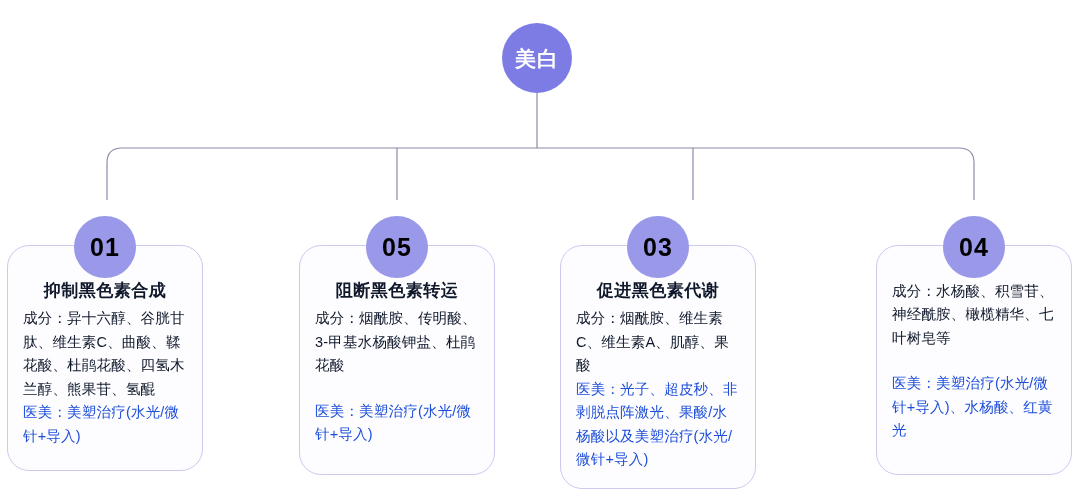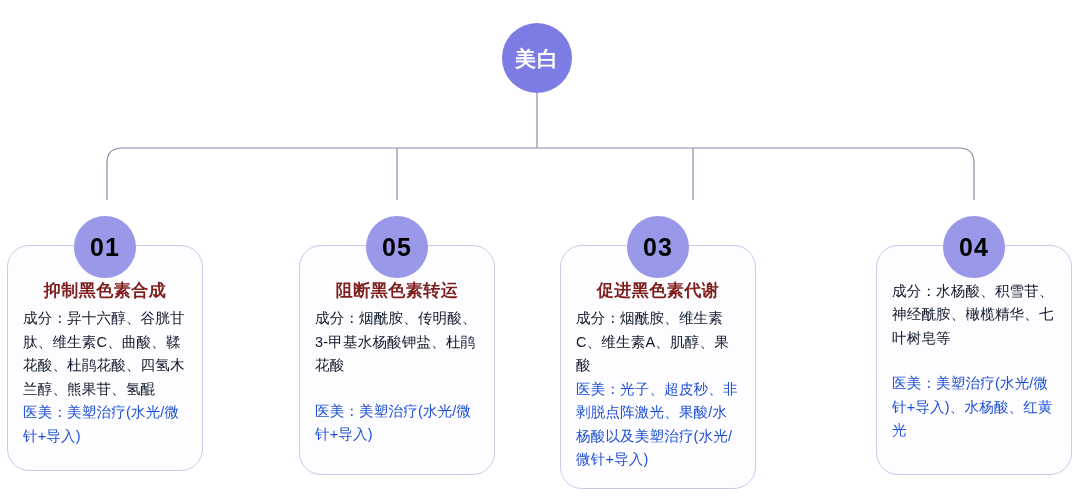--- a/index.html
+++ b/index.html
@@ -96,21 +96,21 @@
   .badge-label {
     color: #000000;
     font-size: 25px;
     font-weight: bold;
     letter-spacing: 1px;
     line-height: 1;
   }
 
   .card-title {
     text-align: center;
-    color: #7f1d1d;
+    color: #0f172a;
     font-size: 17px;
     font-weight: bold;
     line-height: 1.25;
     margin: 0 0 6px 0;
     letter-spacing: 0.5px;
   }
 
   .card-body {
     font-size: 14.5px;
     line-height: 1.62;

